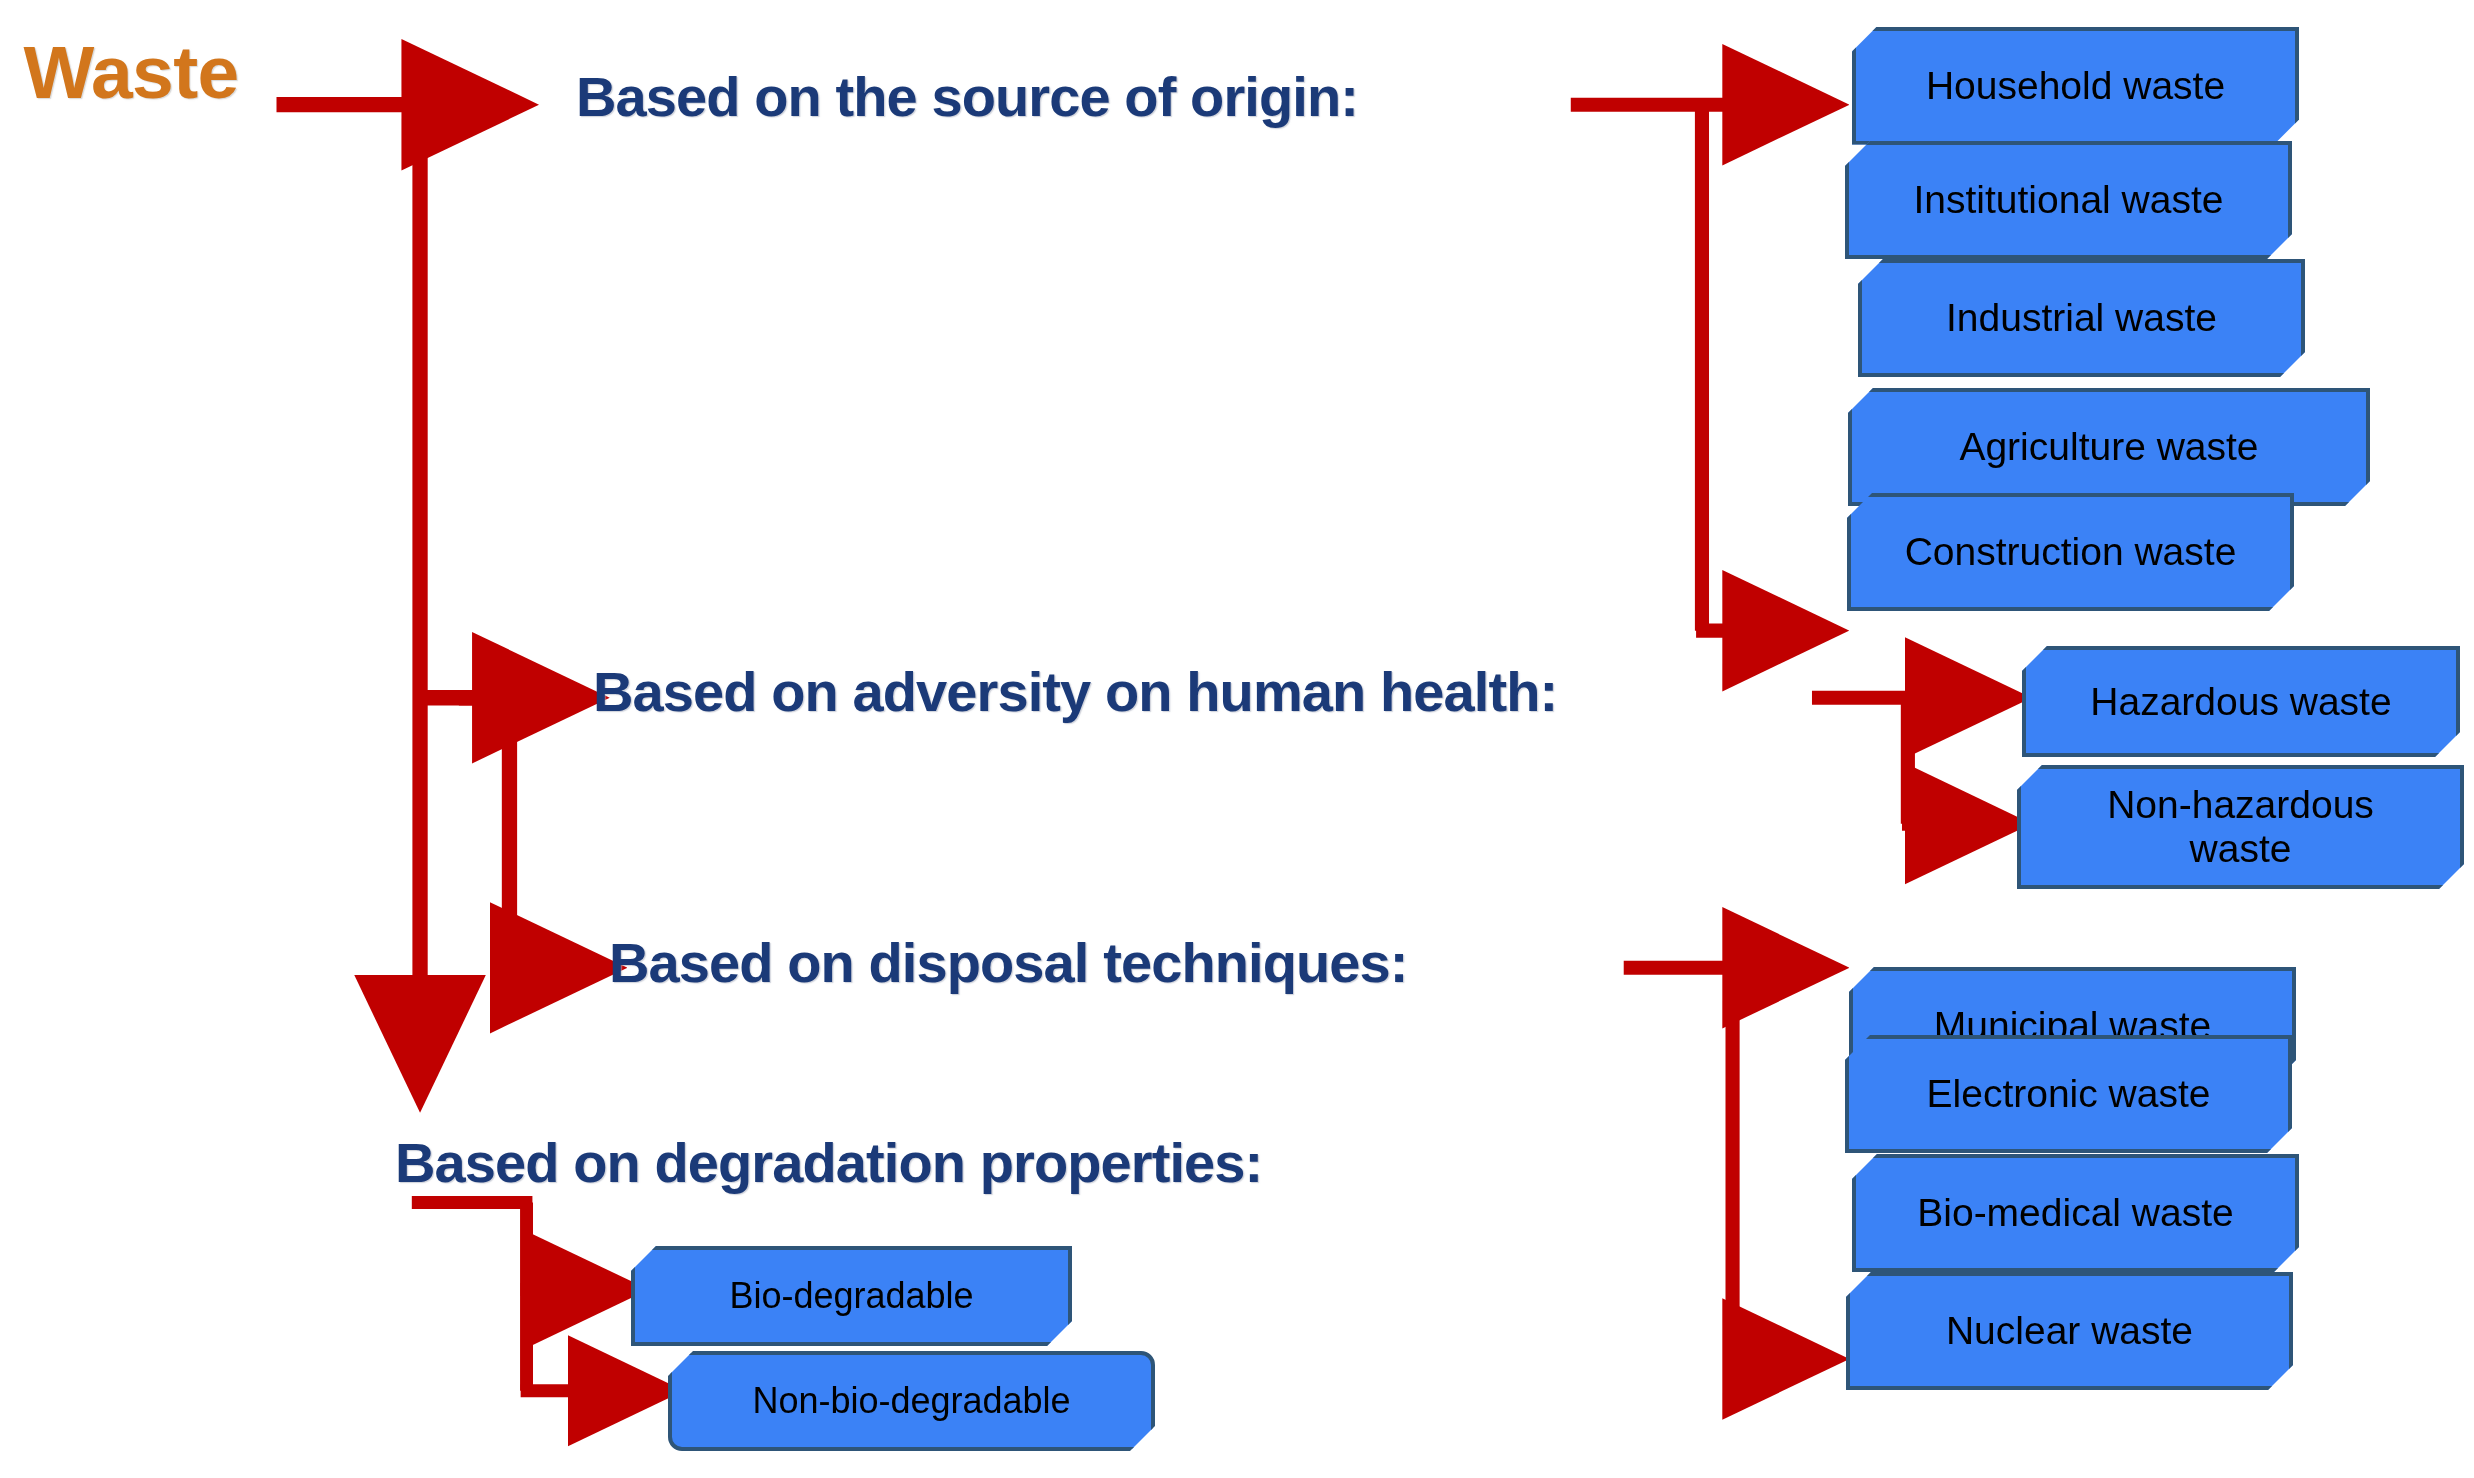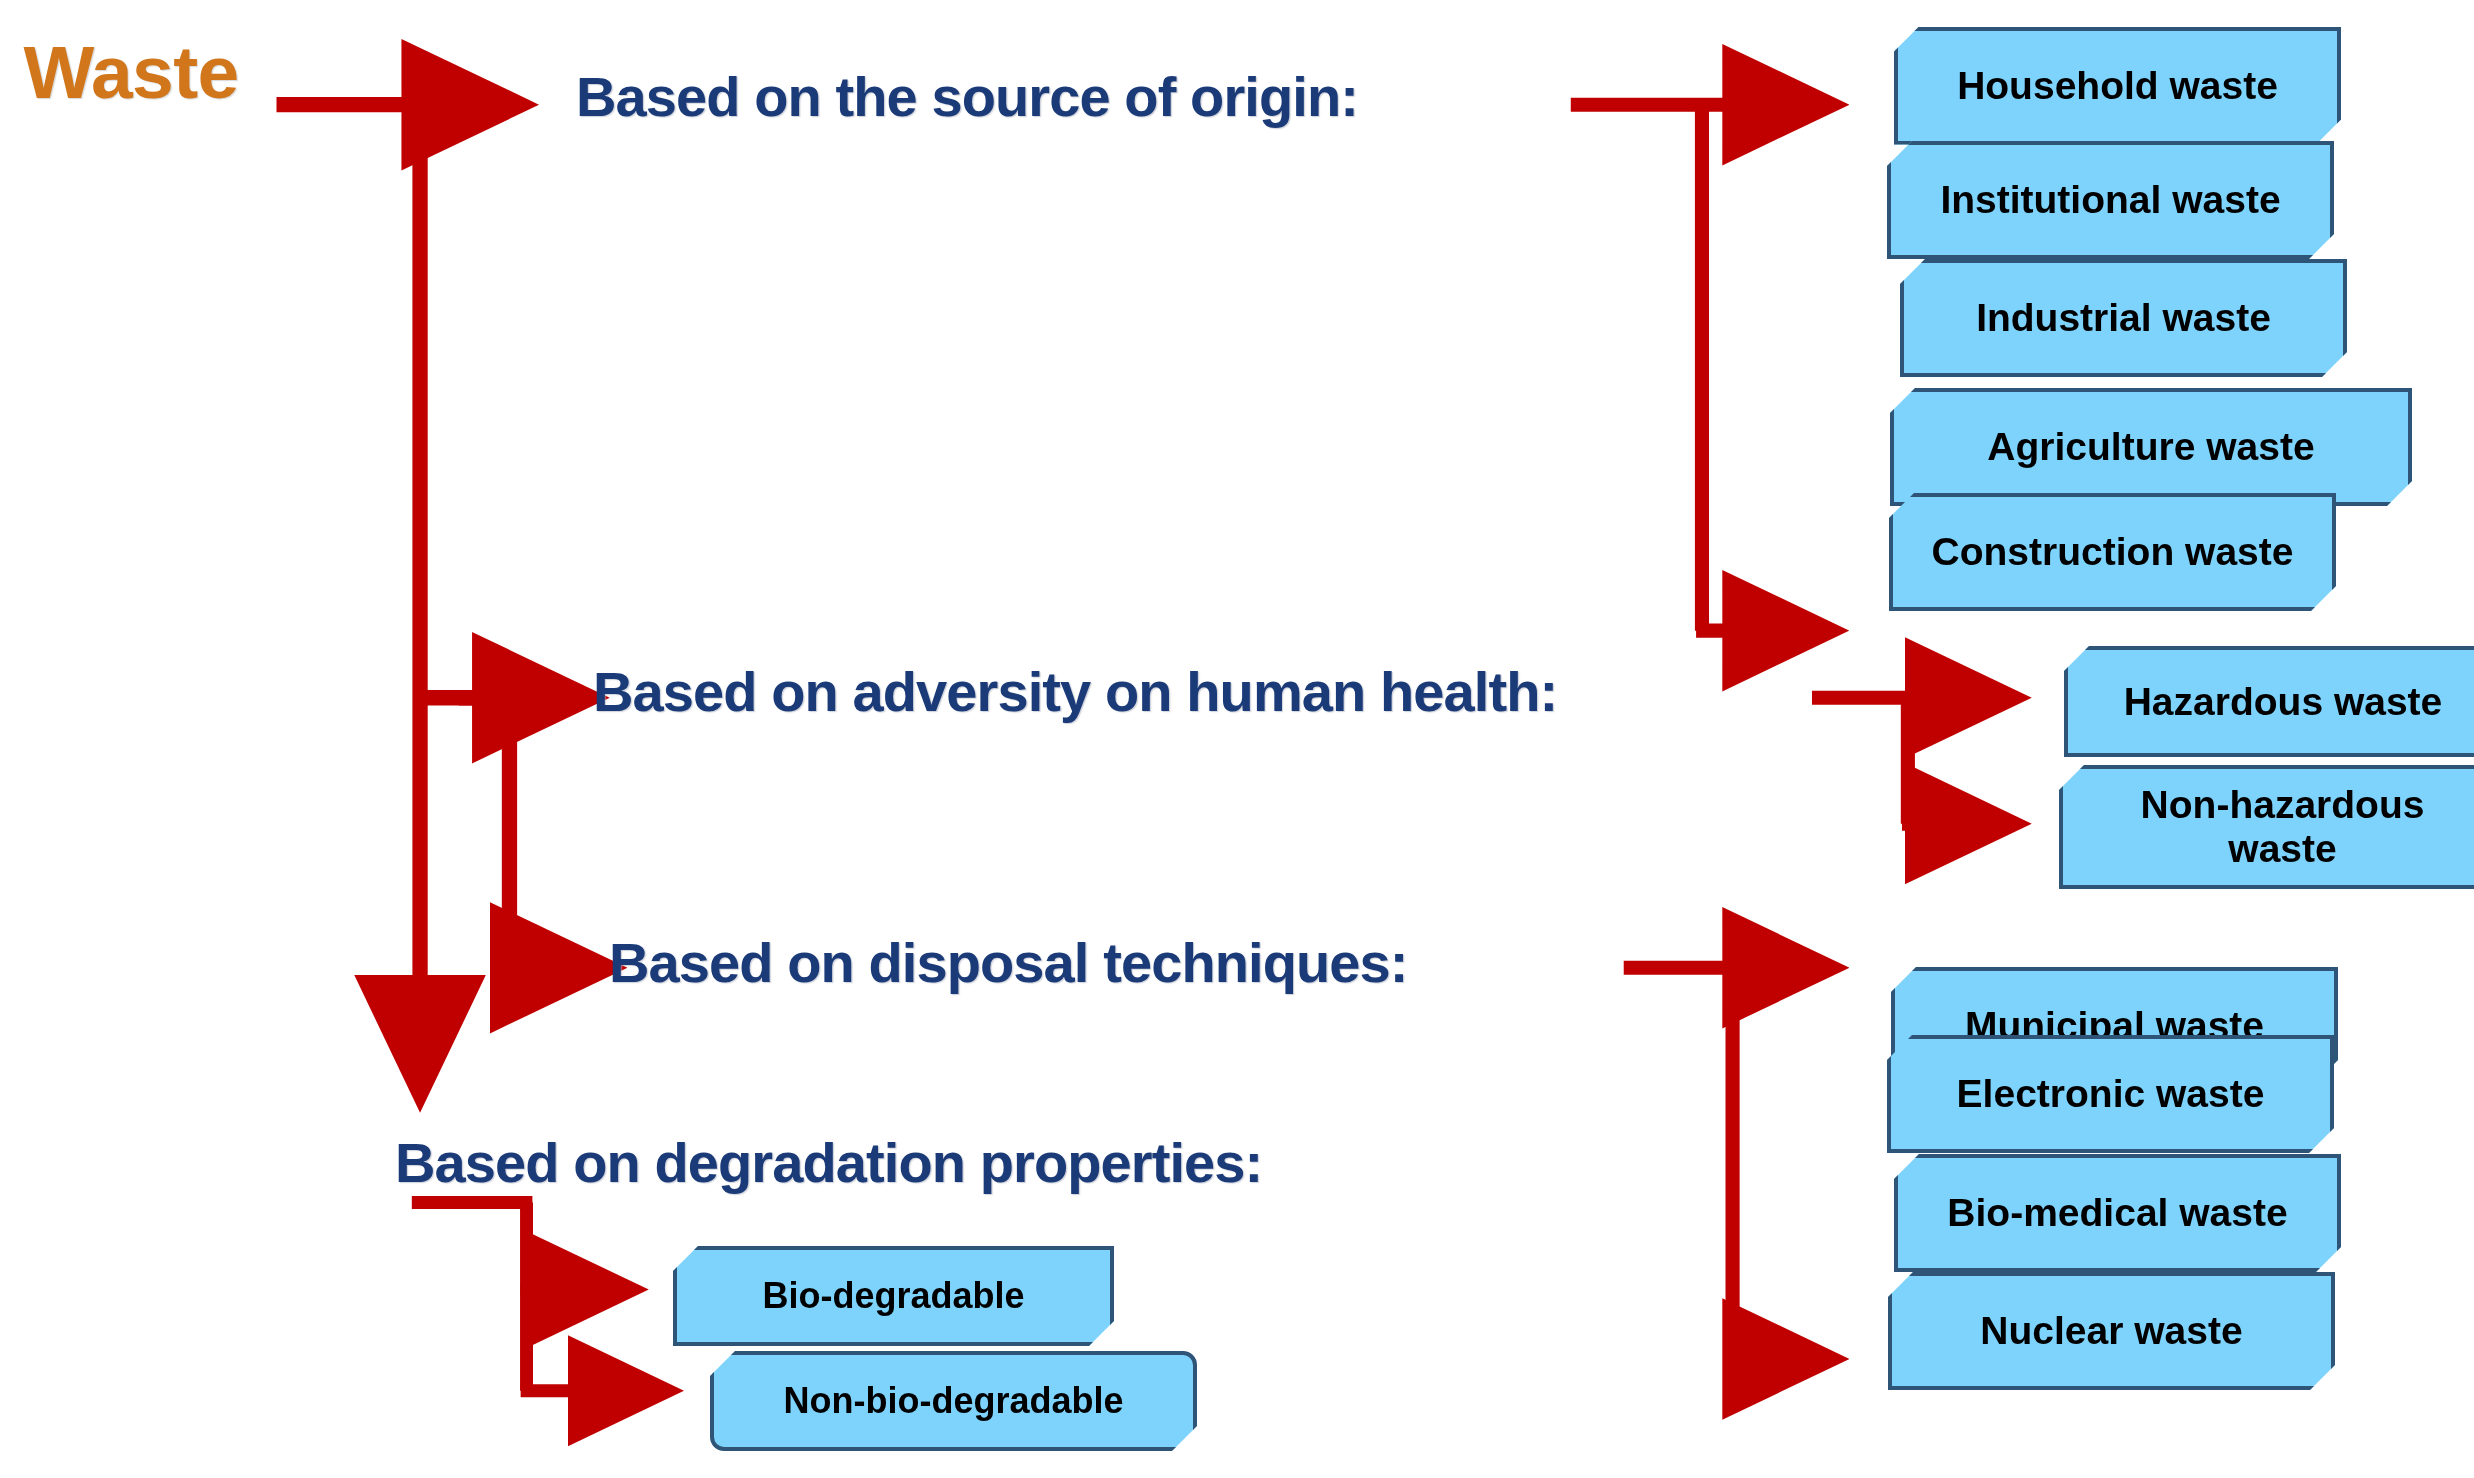--- a/index.html
+++ b/index.html
@@ -41,32 +41,31 @@
     color: #1B3A78;
     font-size: 56px;
     line-height: 1;
     white-space: nowrap;
     letter-spacing: -0.9px;
     text-shadow: 1.2px 1.2px 1.2px rgba(170,175,190,0.6);
   }
   .node-box {
     position: absolute;
     box-sizing: border-box;
-    background: #7dd3fc;
+    background: #3b82f6;
     border: 4.1px solid #2E5578;
     display: flex;
     align-items: center;
     justify-content: center;
     text-align: center;
     color: #000000;
-    font-weight: bold;
+    font-weight: normal;
     line-height: 1.12;
     -webkit-clip-path: polygon(25px 0, 100% 0, 100% calc(100% - 25px), calc(100% - 25px) 100%, 0 100%, 0 25px);
     clip-path: polygon(25px 0, 100% 0, 100% calc(100% - 25px), calc(100% - 25px) 100%, 0 100%, 0 25px);
-    margin-left: 42px;
   }
   .node-label {
     padding: 0 8.2px;
     white-space: pre-line;
   }
 </style>
 </head>
 <body>
 
 <div id="canvas">

